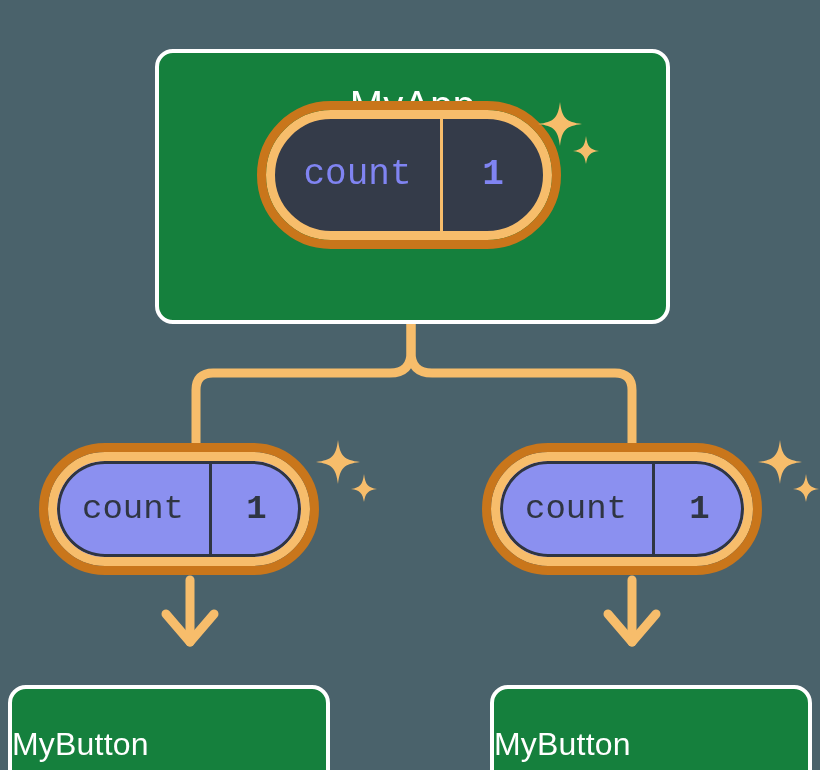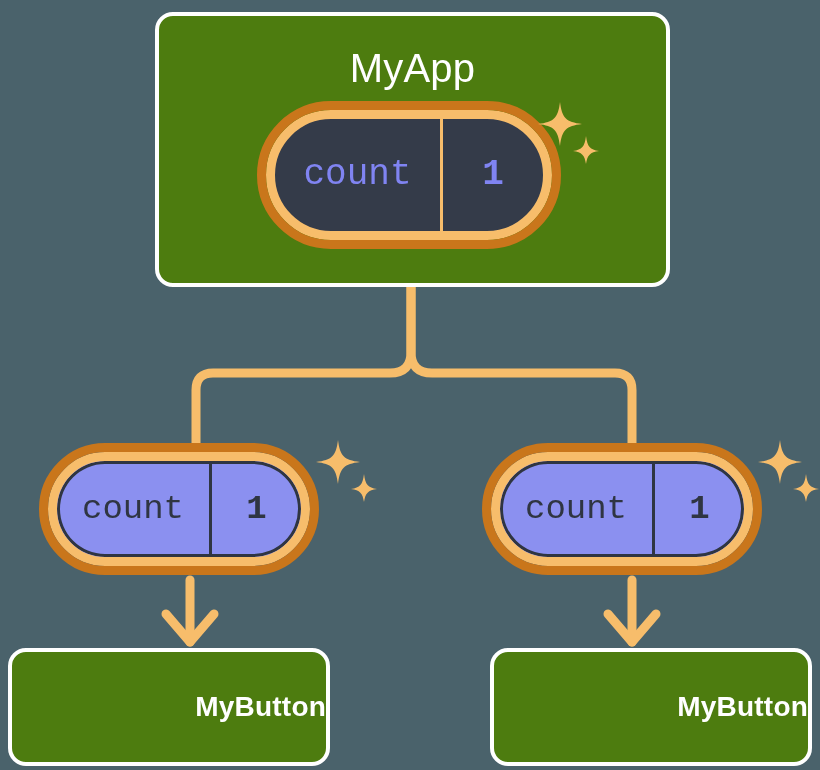--- a/index.html
+++ b/index.html
@@ -31,24 +31,25 @@
     width: 820px;
     height: 770px;
     z-index: 1;
     pointer-events: none;
   }
 
   
   .component-box {
     position: absolute;
     box-sizing: border-box;
-    background: #4d7c0f;
+    background: #15803d;
     border: 4px solid #ffffff;
     border-radius: 18px;
     z-index: 3;
+    margin-top: 37px;
   }
 
   .box-myapp {
     left: 155px;
     top: 12px;
     width: 515px;
     height: 275px;
   }
 
   .box-mybutton-left {
@@ -77,24 +78,24 @@
     letter-spacing: 0.2px;
     line-height: 1;
   }
 
   .btn-title {
     position: absolute;
     left: 0;
     right: 0;
     top: 50%;
     transform: translateY(-50%);
-    text-align: right;
+    text-align: left;
     color: #ffffff;
-    font-size: 28px;
-    font-weight: 700;
+    font-size: 32px;
+    font-weight: 400;
     letter-spacing: 0.2px;
     line-height: 1;
   }
 
   
   .state-pill-wrap {
     position: absolute;
     z-index: 4;
   }
 

